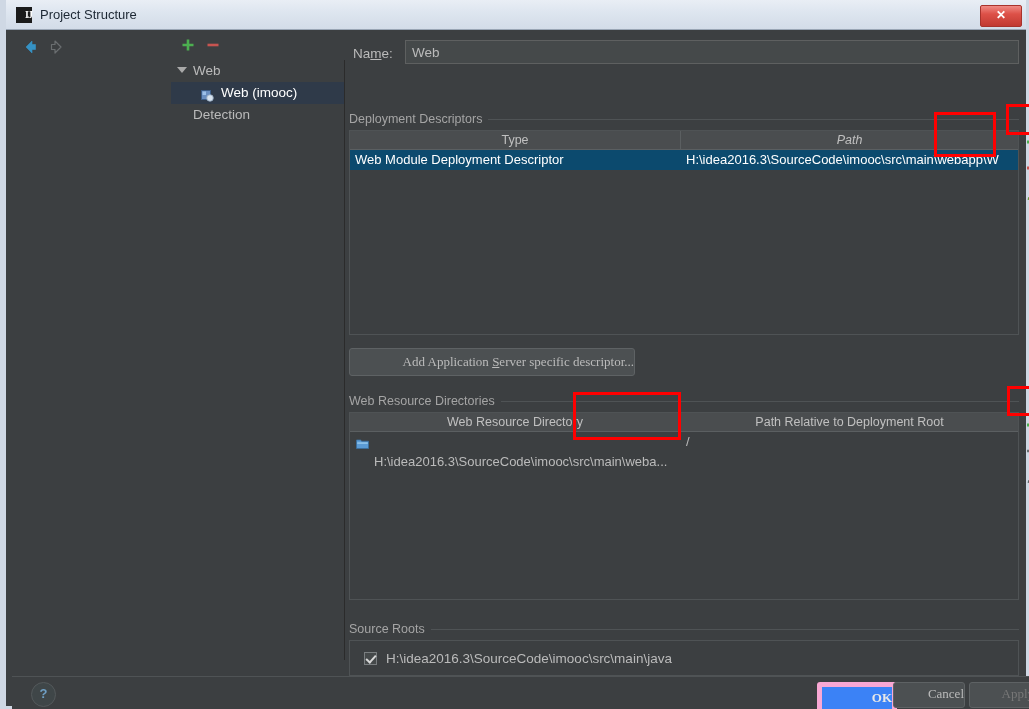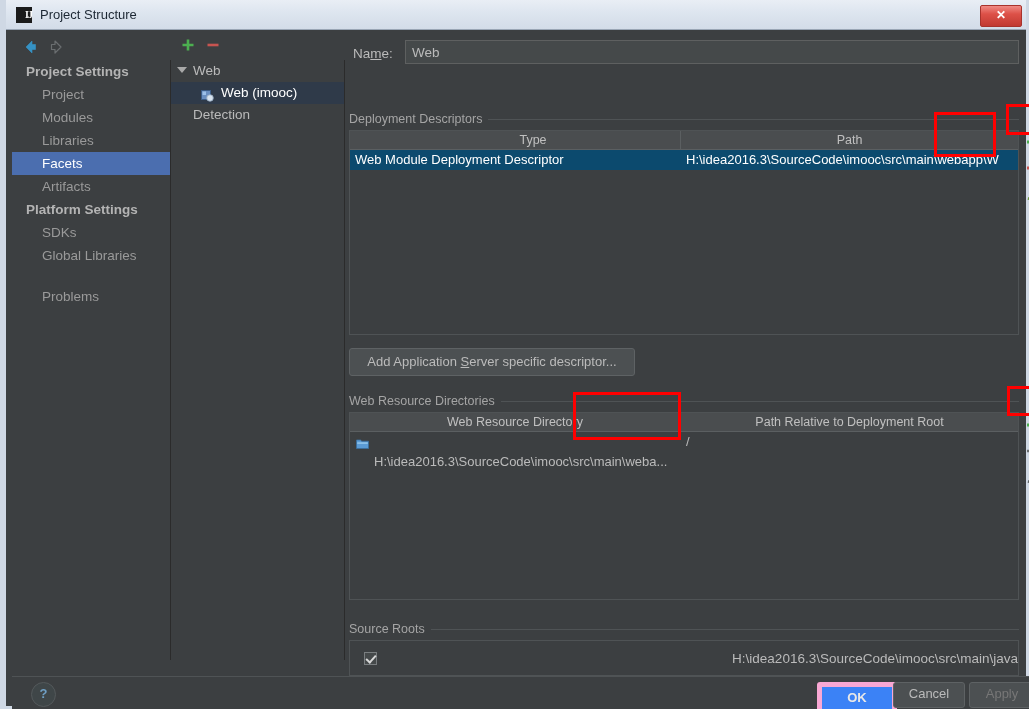--- a/index.html
+++ b/index.html
@@ -284,23 +284,23 @@
     position: relative;
   }
 
   
   .btn {
     background: #4c5052;
     border: 1px solid #5e6264;
     border-radius: 3px;
     color: #bbbbbb;
     font-size: 13px;
-    font-family: Liberation Sans, sans-serif;
-    cursor: pointer;
-    text-align: center;
+    font-family: Liberation Serif, serif;
+    cursor: pointer;
+    text-align: right;
   }
   .btn u { text-decoration: underline; }
   .btn.disabled { color: #777777; }
   .btn.primary {
     background: #3b82f6;
     border: 5px solid #f9a8d4;
     color: #e8e8e8;
     font-weight: bold;
   }
 
@@ -408,33 +408,20 @@
           <path d="M11 3 L5 9 L11 15 L11 11.5 L14.5 11.5 L14.5 6.5 L11 6.5 Z" fill="#3592c4" stroke="#3592c4" stroke-width="0.6" stroke-linejoin="round"></path>
         </svg>
       </div>
       <div class="nav-arrow" id="nav-fwd">
         <svg width="18" height="18" viewBox="0 0 18 18">
           <path d="M7 3 L13 9 L7 15 L7 11.5 L3.5 11.5 L3.5 6.5 L7 6.5 Z" fill="none" stroke="#6a6e70" stroke-width="1.2" stroke-linejoin="round"></path>
         </svg>
       </div>
     </div>
 
-    <div id="settings-list">
-      <div class="sl-item header">Project Settings</div>
-      <div class="sl-item child">Project</div>
-      <div class="sl-item child">Modules</div>
-      <div class="sl-item child">Libraries</div>
-      <div class="sl-item child selected">Facets</div>
-      <div class="sl-item child">Artifacts</div>
-      <div class="sl-item header">Platform Settings</div>
-      <div class="sl-item child">SDKs</div>
-      <div class="sl-item child">Global Libraries</div>
-      <div class="sl-gap"></div>
-      <div class="sl-item child">Problems</div>
-    </div>
 
     <div id="tree-panel">
 
       <div id="tree-toolbar">
         <div class="tb-plus">
           <svg width="18" height="18" viewBox="0 0 18 18">
             <path d="M9 3.5 L9 14.5 M3.5 9 L14.5 9" stroke="#4caf50" stroke-width="2.6" stroke-linecap="butt"></path>
           </svg>
         </div>
         <div class="tb-minus">
@@ -468,23 +455,23 @@
     <div id="content">
 
       <div id="name-label">Na<u>m</u>e:</div>
       <input id="name-input" type="text" value="Web" style="">
 
       <div class="group-title" style="left:4px; top:82px;">Deployment Descriptors</div>
       <div class="group-line" style="left:140px; top:89px; width:534px;"></div>
 
       <div class="tbl" id="dd-table" style="left:4px; top:100px; width:670px; height:205px;">
         <div class="tbl-head">
-          <div class="th" style="left:0; width:330px;padding-left:18px;">Type</div>
+          <div class="th" style="left:0; width:330px;">Type</div>
           <div class="col-sep" style="left:330px; height:18px;"></div>
-          <div class="th" style="left:331px; width:337px;">Path</div>
+          <div class="th" style="left:331px; width:337px;font-style:italic;">Path</div>
         </div>
         <div class="tbl-row selected">
           <div class="cell" style="left:0; width:330px;">Web Module Deployment Descriptor</div>
           <div class="cell" style="left:331px; width:337px;">H:\idea2016.3\SourceCode\imooc\src\main\webapp\W</div>
         </div>
       </div>
 
       <div class="side-tools" style="left:678px; top:102px;">
         <div class="st-btn">
           <svg width="20" height="20" viewBox="0 0 20 20">
@@ -547,21 +534,21 @@
         <div class="st-btn">
           <svg width="20" height="20" viewBox="0 0 20 20">
             <text x="10" y="15" font-size="15" font-weight="bold" fill="#3592c4" text-anchor="middle" font-family="Liberation Sans, sans-serif">?</text>
           </svg>
         </div>
       </div>
 
       <div class="group-title" style="left:4px; top:592px;">Source Roots</div>
       <div class="group-line" style="left:80px; top:599px; width:594px;"></div>
 
-      <div id="source-roots-box" style="left:4px; top:610px; width:670px; height:36px;text-align:right;">
+      <div id="source-roots-box" style="left:4px; top:610px; width:670px; height:36px;">
         <div class="sr-row" style="margin-top:7px;">
           <span class="sr-check"></span>
           <span>H:\idea2016.3\SourceCode\imooc\src\main\java</span>
         </div>
       </div>
 
     </div>
   </div>
 
   <div id="bottom-bar">

